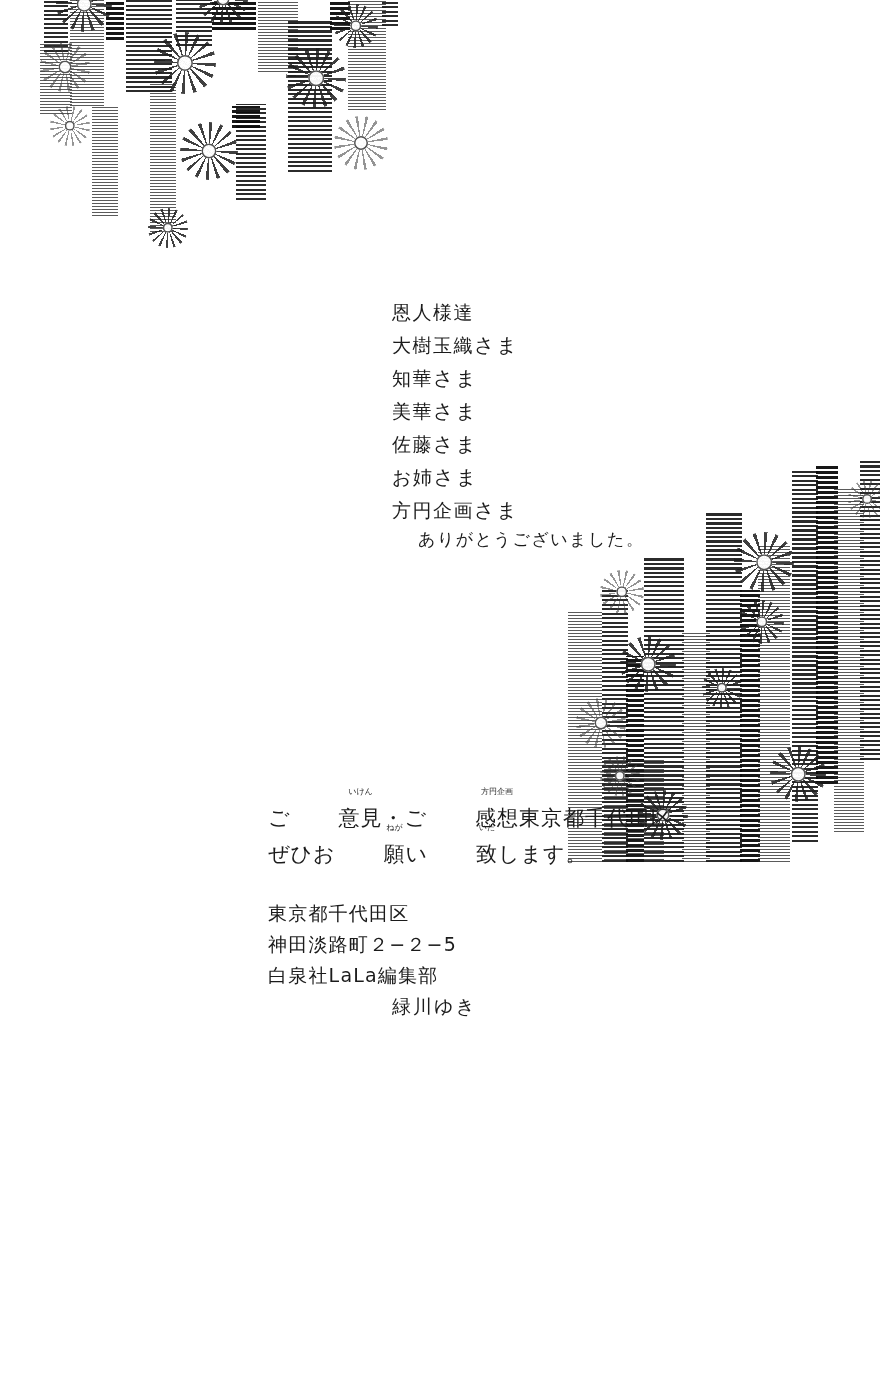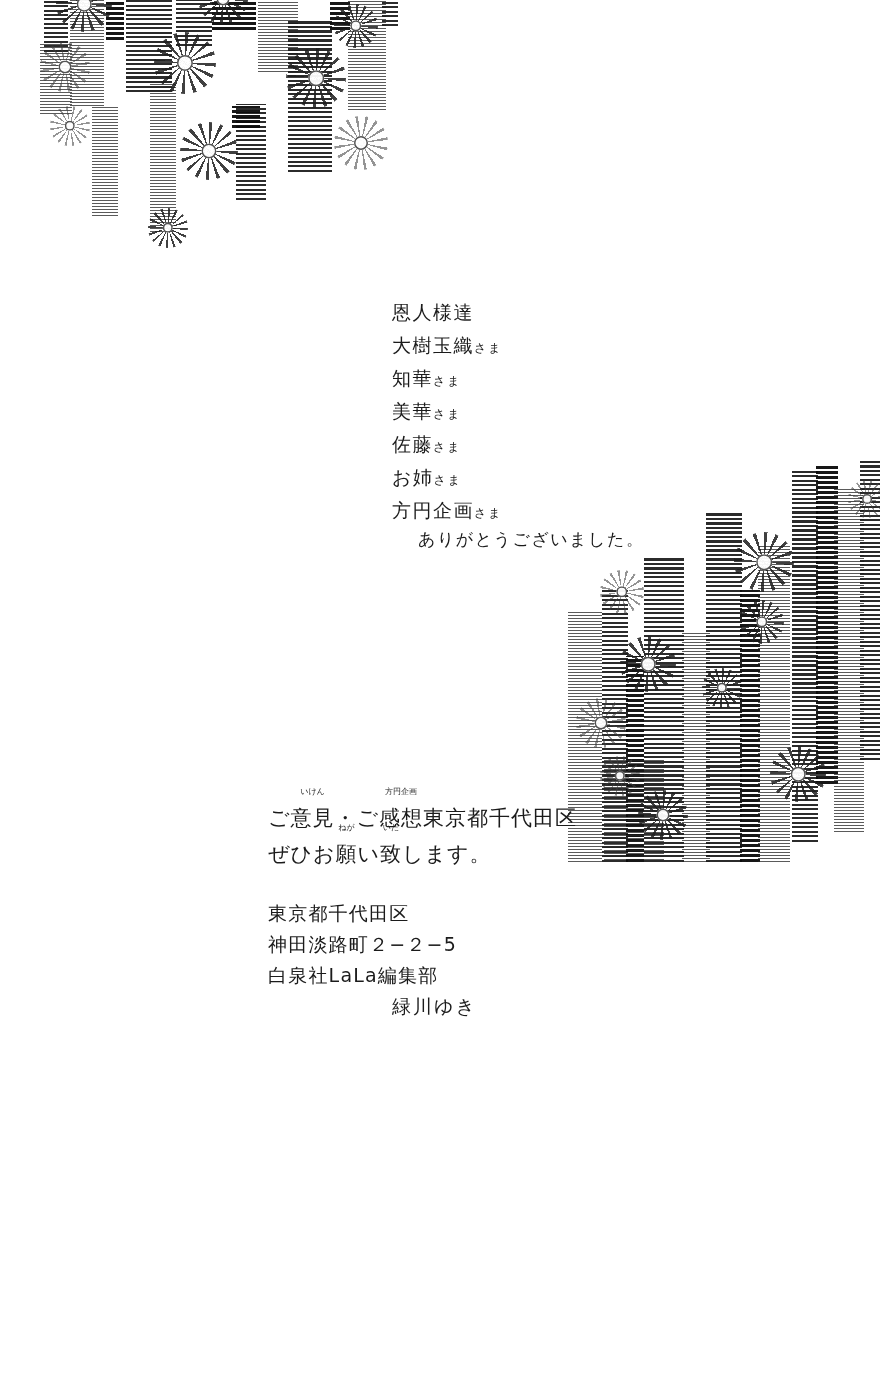--- a/index.html
+++ b/index.html
@@ -89,21 +89,21 @@
     left: 352px;
     top: 296px;
     line-height: 33px;
     font-size: 19px;
     letter-spacing: 1.5px;
     white-space: nowrap;
     margin-left: 40px;
   }
   .thanks-list .line { height: 33px; }
   .thanks-list .honorific {
-    font-size: 12px;
+    font-size: 20px;
     letter-spacing: 2px;
   }
   .thanks-closing {
     position: absolute;
     left: 418px;
     top: 528px;
     font-size: 17px;
     letter-spacing: 1.5px;
     white-space: nowrap;
   }
@@ -113,20 +113,21 @@
     left: 268px;
     top: 800px;
     font-size: 21px;
     line-height: 36px;
     letter-spacing: 1px;
     white-space: nowrap;
   }
   .ruby-wrap {
     position: relative;
     display: inline-block;
+    margin-left: 48px;
   }
   .ruby-wrap .ruby {
     position: absolute;
     left: 50%;
     transform: translateX(-50%);
     top: -12px;
     font-size: 8px;
     letter-spacing: 0;
     white-space: nowrap;
     line-height: 8px;

